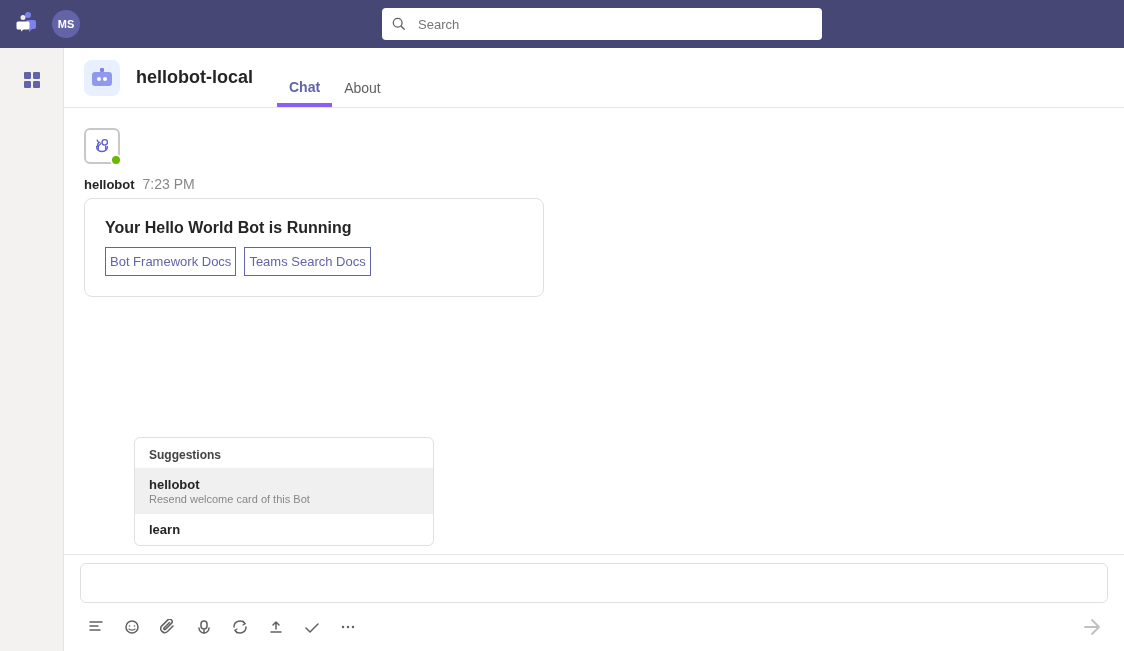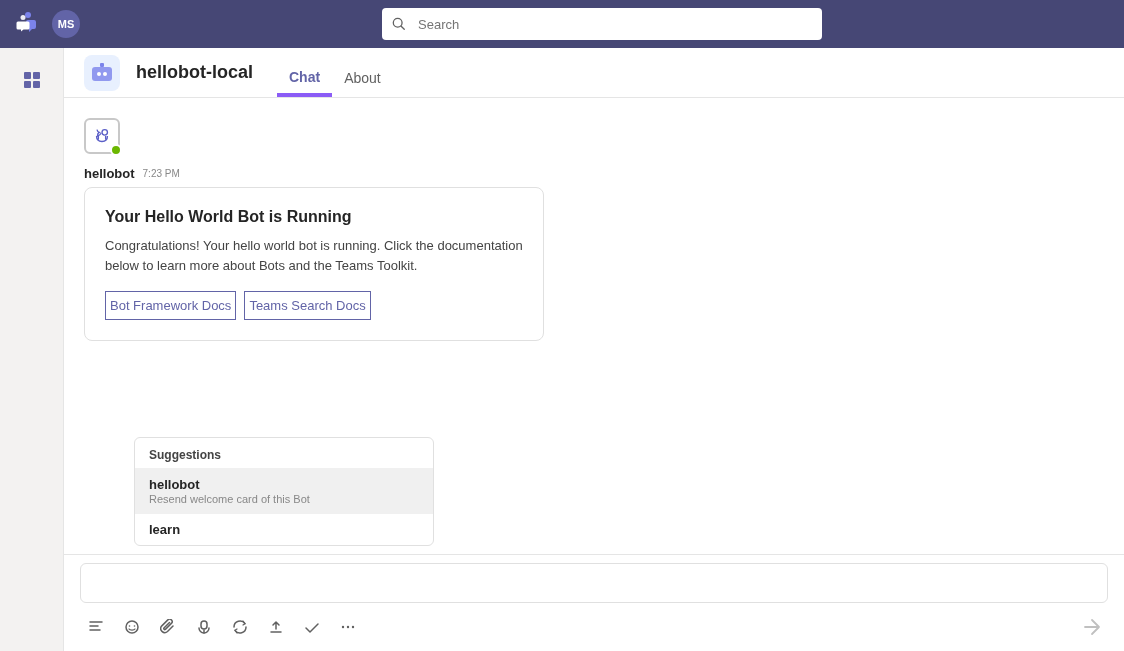--- a/index.html
+++ b/index.html
@@ -83,21 +83,21 @@
       overflow: hidden;
     }
 
     
     .chat-header {
       border-bottom: 1px solid #e5e5e5;
       padding: 0 20px;
       display: flex;
       align-items: center;
       gap: 16px;
-      height: 50px;
+      height: 60px;
       flex-shrink: 0;
       background: white;
     }
     .bot-icon-container {
       width: 36px; height: 36px;
       background: #e8f0fe;
       border-radius: 8px;
       display: flex; align-items: center; justify-content: center;
       flex-shrink: 0;
     }
@@ -171,21 +171,21 @@
       align-items: center;
       gap: 8px;
       margin-bottom: 6px;
     }
     .sender-name {
       font-size: 13px;
       font-weight: 600;
       color: #252525;
     }
     .message-time {
-      font-size: 10px;
+      font-size: 14px;
       color: #888;
     }
     .adaptive-card {
       border: 1px solid #e0e0e0;
       border-radius: 8px;
       padding: 20px;
       max-width: 460px;
       background: white;
     }
     .card-title {
@@ -355,21 +355,20 @@
           </div>
           <div class="online-dot"></div>
         </div>
         <div class="message-content">
           <div class="message-meta">
             <span class="sender-name">hellobot</span>
             <span class="message-time">7:23 PM</span>
           </div>
           <div class="adaptive-card">
             <div class="card-title">Your Hello World Bot is Running</div>
-            <div class="card-body">Congratulations! Your hello world bot is running. Click the documentation below to learn more about Bots and the Teams Toolkit.</div>
             <div class="card-actions">
               <button class="card-btn">Bot Framework Docs</button>
               <button class="card-btn">Teams Search Docs</button>
             </div>
           </div>
         </div>
       </div>
     </div>
 
     <div class="suggestions-area">

